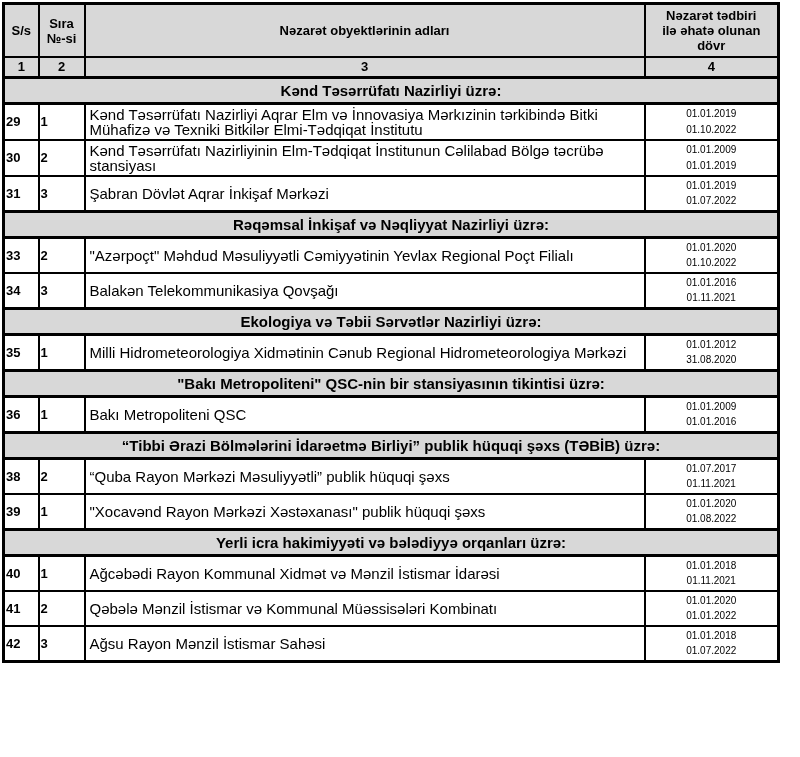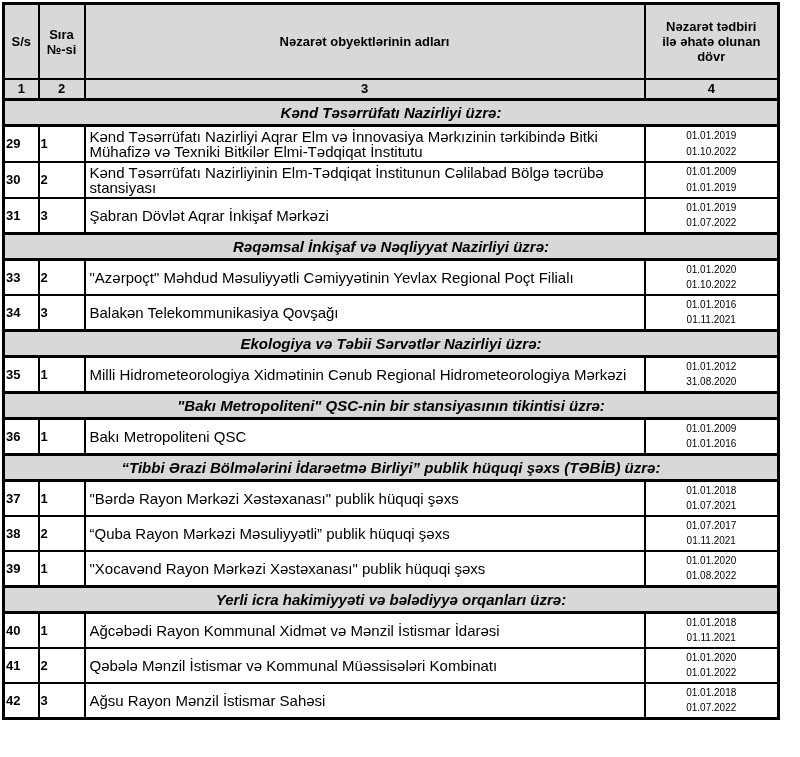--- a/index.html
+++ b/index.html
@@ -31,38 +31,37 @@
   thead th {
     background: var(--header-bg, #d8d8d8);
     font-weight: 700;
     font-size: 13px;
     text-align: center;
     vertical-align: middle;
     padding: 3px 1px;
   }
   .hdr-inner { line-height: 15px; }
   .hdr-inner.w2 { max-width: 38px; margin: 0 auto; }
-  .hdr-inner.w4 { max-width: 100px; margin: 11px auto; }
+  .hdr-inner.w4 { max-width: 100px; margin: 0 auto; }
   tr.col-numbers th {
     height: 20px;
     padding: 1px;
     font-size: 13px;
     line-height: 15px;
   }
   td.section-cell {
     background: var(--header-bg, #d8d8d8);
     text-align: center;
     vertical-align: middle;
     font-weight: 700;
     font-size: 15px;
     height: 26px;
     padding: 3px 2px;
     border-top-width: 3px;
     border-bottom-width: 3px;
-    font-style: italic;
   }
   tbody td { height: 31px; }
   td.c-serial, td.c-order {
     text-align: left;
     vertical-align: middle;
     font-size: 13px;
     font-weight: bold;
   }
   td.c-name {
     text-align: left;
@@ -185,29 +184,20 @@
           <td class="c-name">Bakı Metropoliteni QSC</td>
           <td class="c-period">
             <div class="date-line">01.01.2009</div>
             <div class="date-line">01.01.2016</div>
           </td>
         </tr>
         <tr>
           <td colspan="4" class="section-cell">“Tibbi Ərazi Bölmələrini İdarəetmə Birliyi” publik hüquqi şəxs (TƏBİB) üzrə:</td>
         </tr>
         <tr>
-          <td class="c-serial">37</td>
-          <td class="c-order">1</td>
-          <td class="c-name">"Bərdə Rayon Mərkəzi Xəstəxanası" publik hüquqi şəxs</td>
-          <td class="c-period">
-            <div class="date-line">01.01.2018</div>
-            <div class="date-line">01.07.2021</div>
-          </td>
-        </tr>
-        <tr>
           <td class="c-serial">38</td>
           <td class="c-order">2</td>
           <td class="c-name">“Quba Rayon Mərkəzi Məsuliyyətli” publik hüquqi şəxs</td>
           <td class="c-period">
             <div class="date-line">01.07.2017</div>
             <div class="date-line">01.11.2021</div>
           </td>
         </tr>
         <tr>
           <td class="c-serial">39</td>

